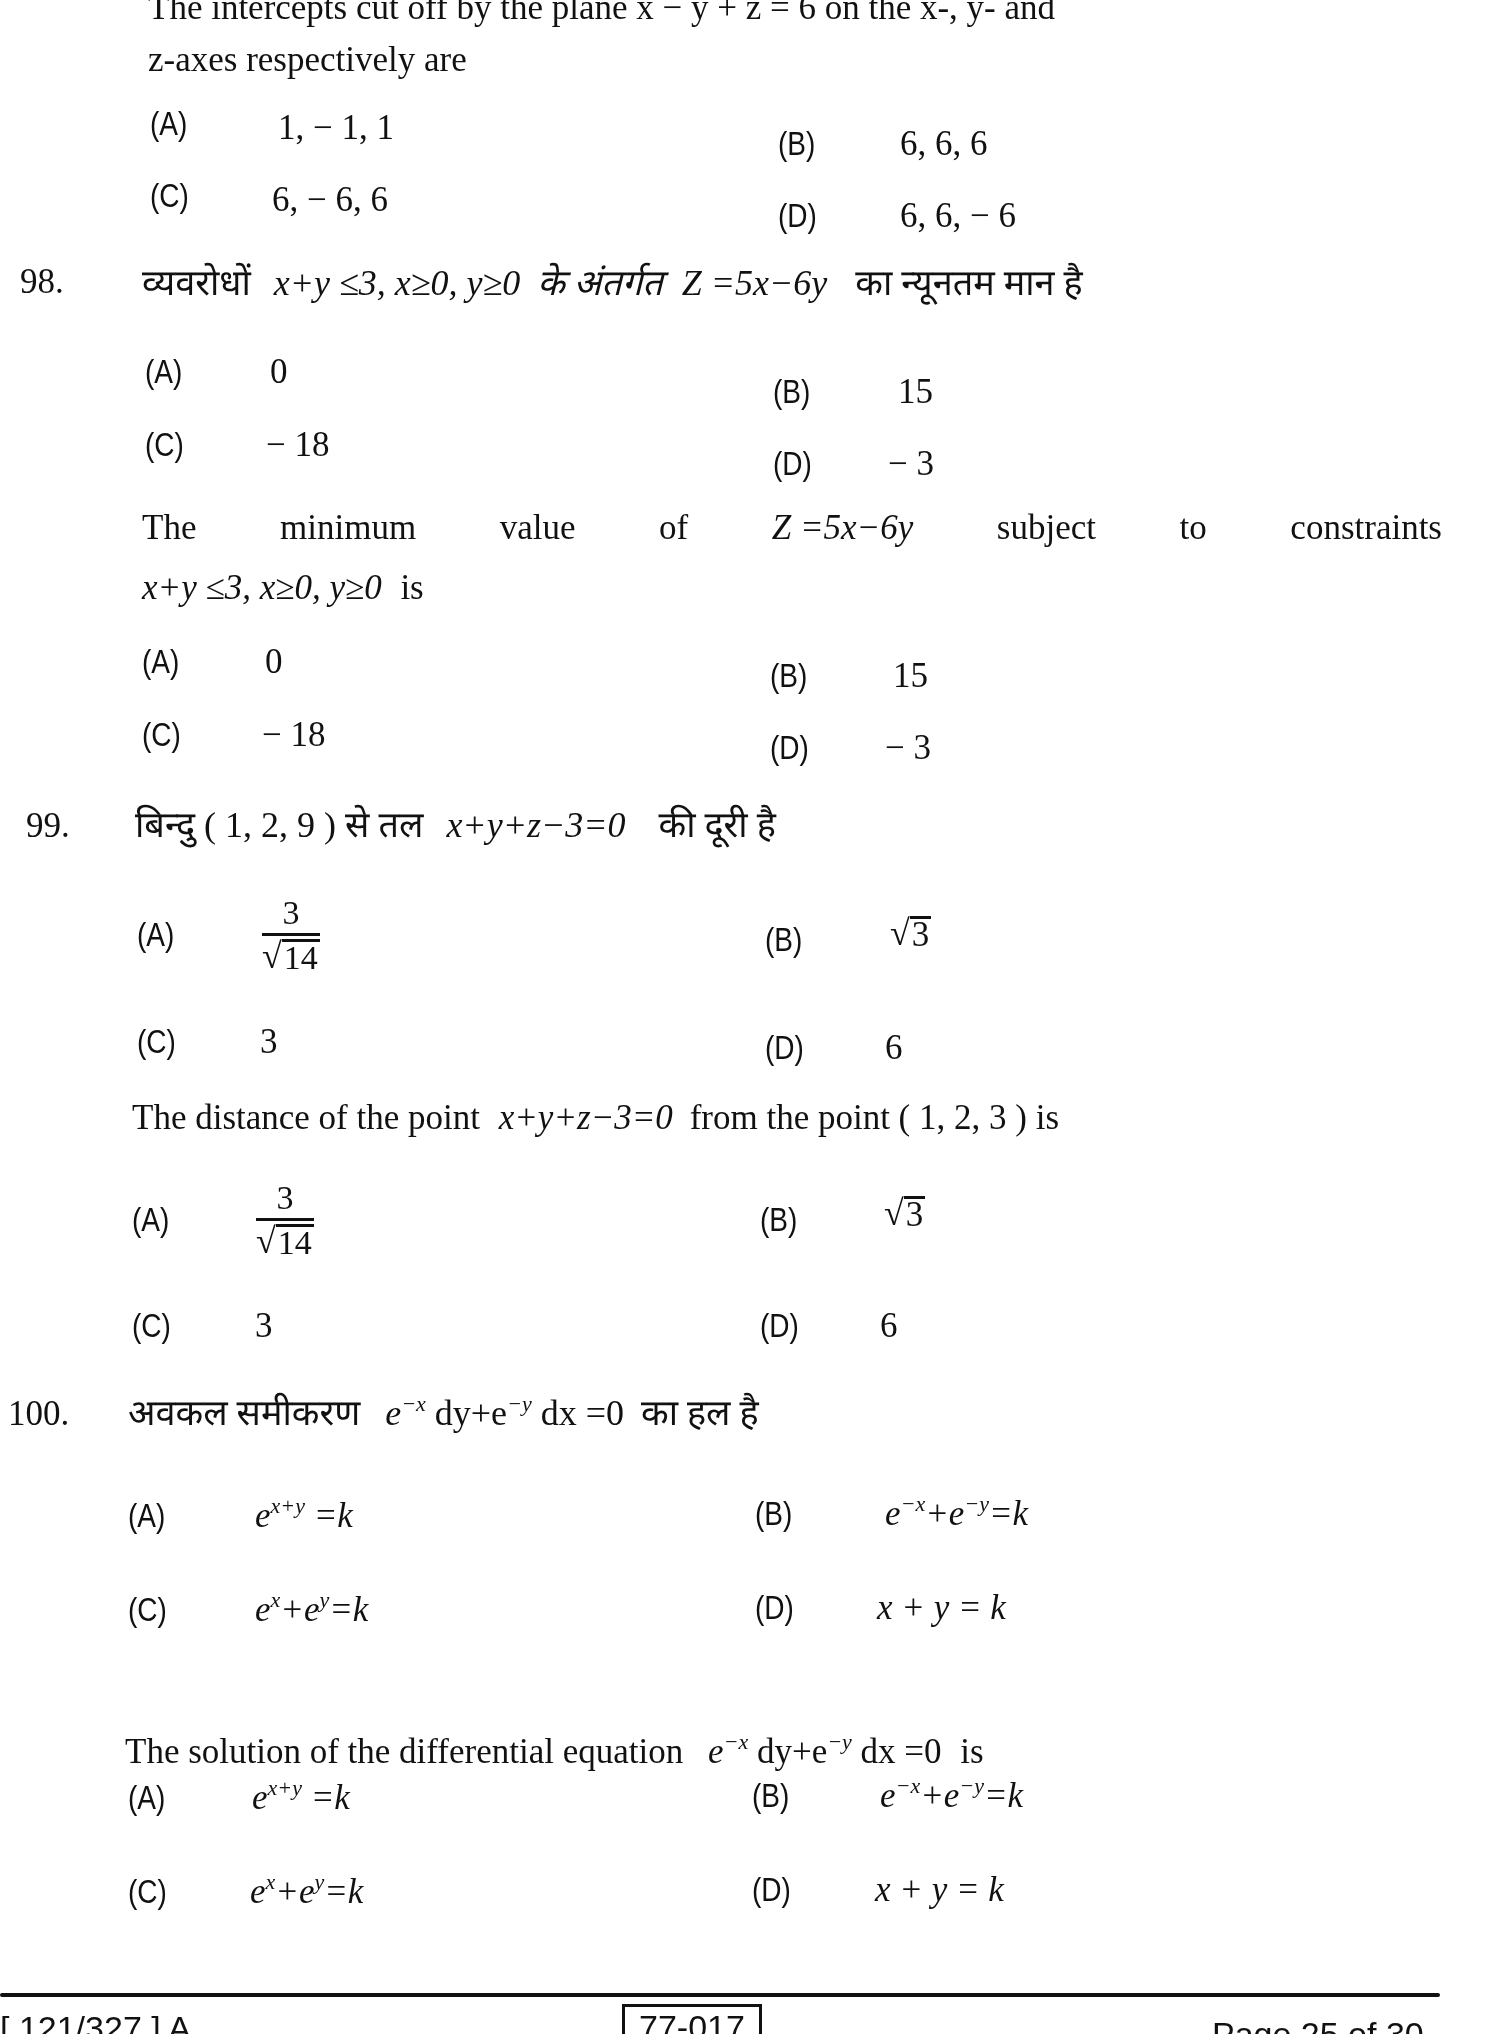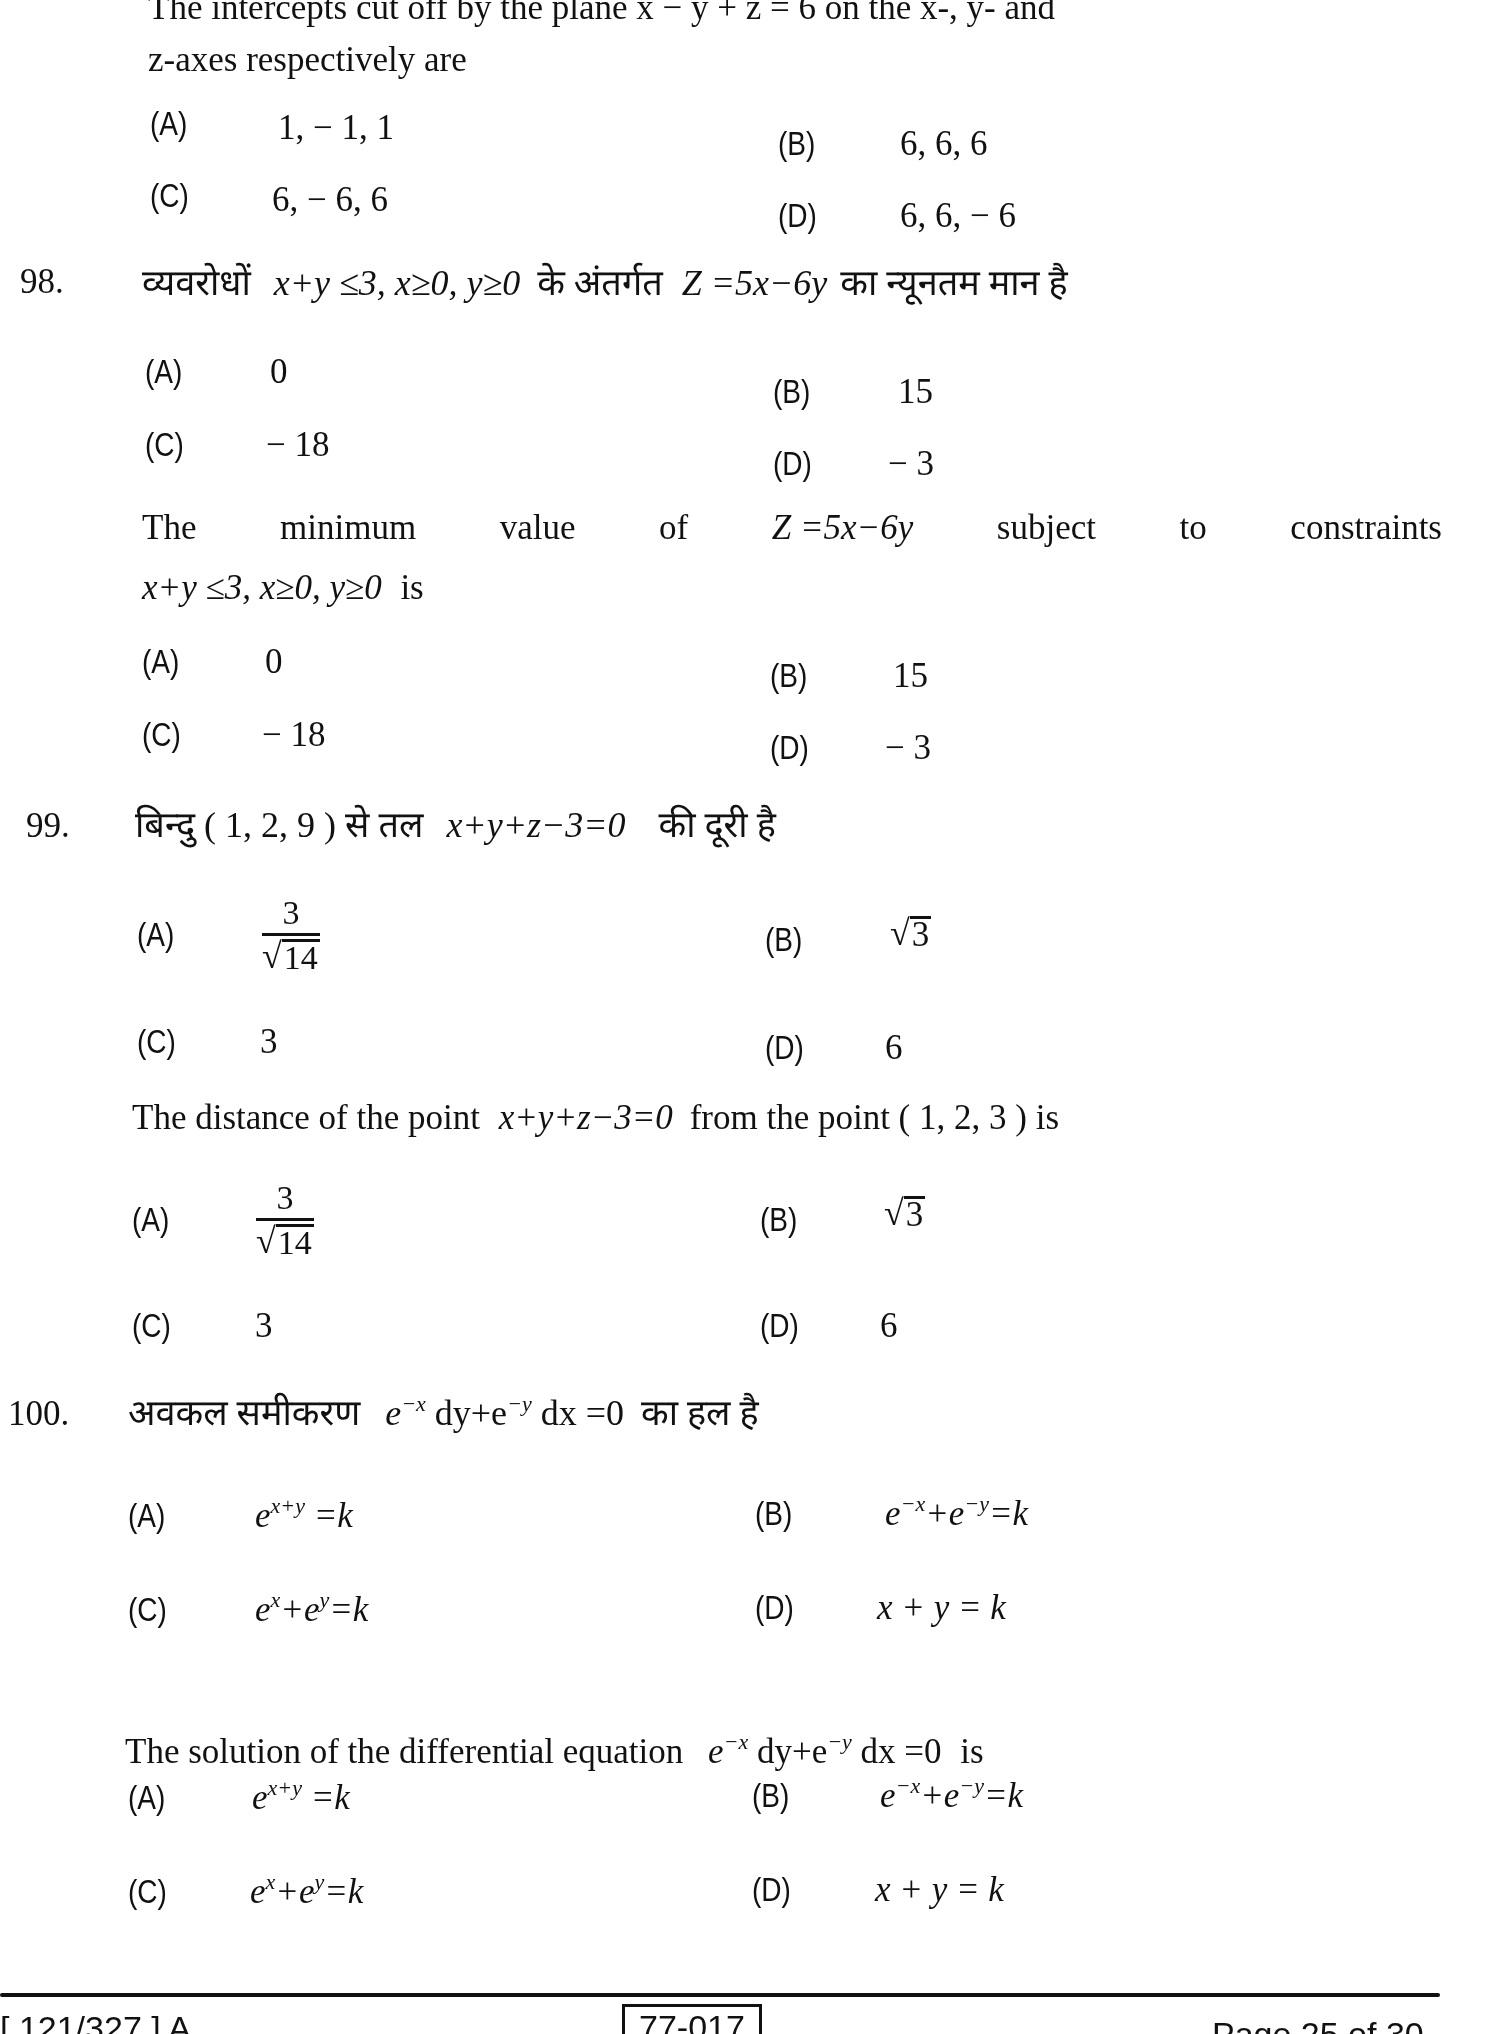--- a/index.html
+++ b/index.html
@@ -41,23 +41,23 @@
 <div class="abs val" style="left:900px; top:124px;">6, 6, 6</div>
 <div class="abs lbl" style="left:150px; top:176px;">(C)</div>
 <div class="abs val" style="left:272px; top:180px;">6, − 6, 6</div>
 <div class="abs lbl" style="left:778px; top:196px;">(D)</div>
 <div class="abs val" style="left:900px; top:196px;">6, 6, − 6</div>
 
 <div class="abs qnum" style="left:20px; top:262px;">98.</div>
 <div class="abs hi" style="left:142px; top:262px;">
   <span>व्यवरोधों</span>
   <span class="m" style="margin-left:14px;">x+y ≤3, x≥0, y≥0</span>
-  <span style="margin-left:8px;">के अंतर्गत</span>
+  <span style="margin-left:8px;font-style:italic;">के अंतर्गत</span>
   <span class="m" style="margin-left:10px;">Z =5x−6y</span>
-  <span style="margin-left:4px;">का न्यूनतम मान है</span>
+  <span style="margin-left:19px;">का न्यूनतम मान है</span>
 </div>
 
 <div class="abs lbl" style="left:145px; top:352px;">(A)</div>
 <div class="abs val" style="left:270px; top:352px;">0</div>
 <div class="abs lbl" style="left:773px; top:372px;">(B)</div>
 <div class="abs val" style="left:898px; top:372px;">15</div>
 <div class="abs lbl" style="left:145px; top:425px;">(C)</div>
 <div class="abs val" style="left:266px; top:425px;">− 18</div>
 <div class="abs lbl" style="left:773px; top:444px;">(D)</div>
 <div class="abs val" style="left:888px; top:444px;">− 3</div>

